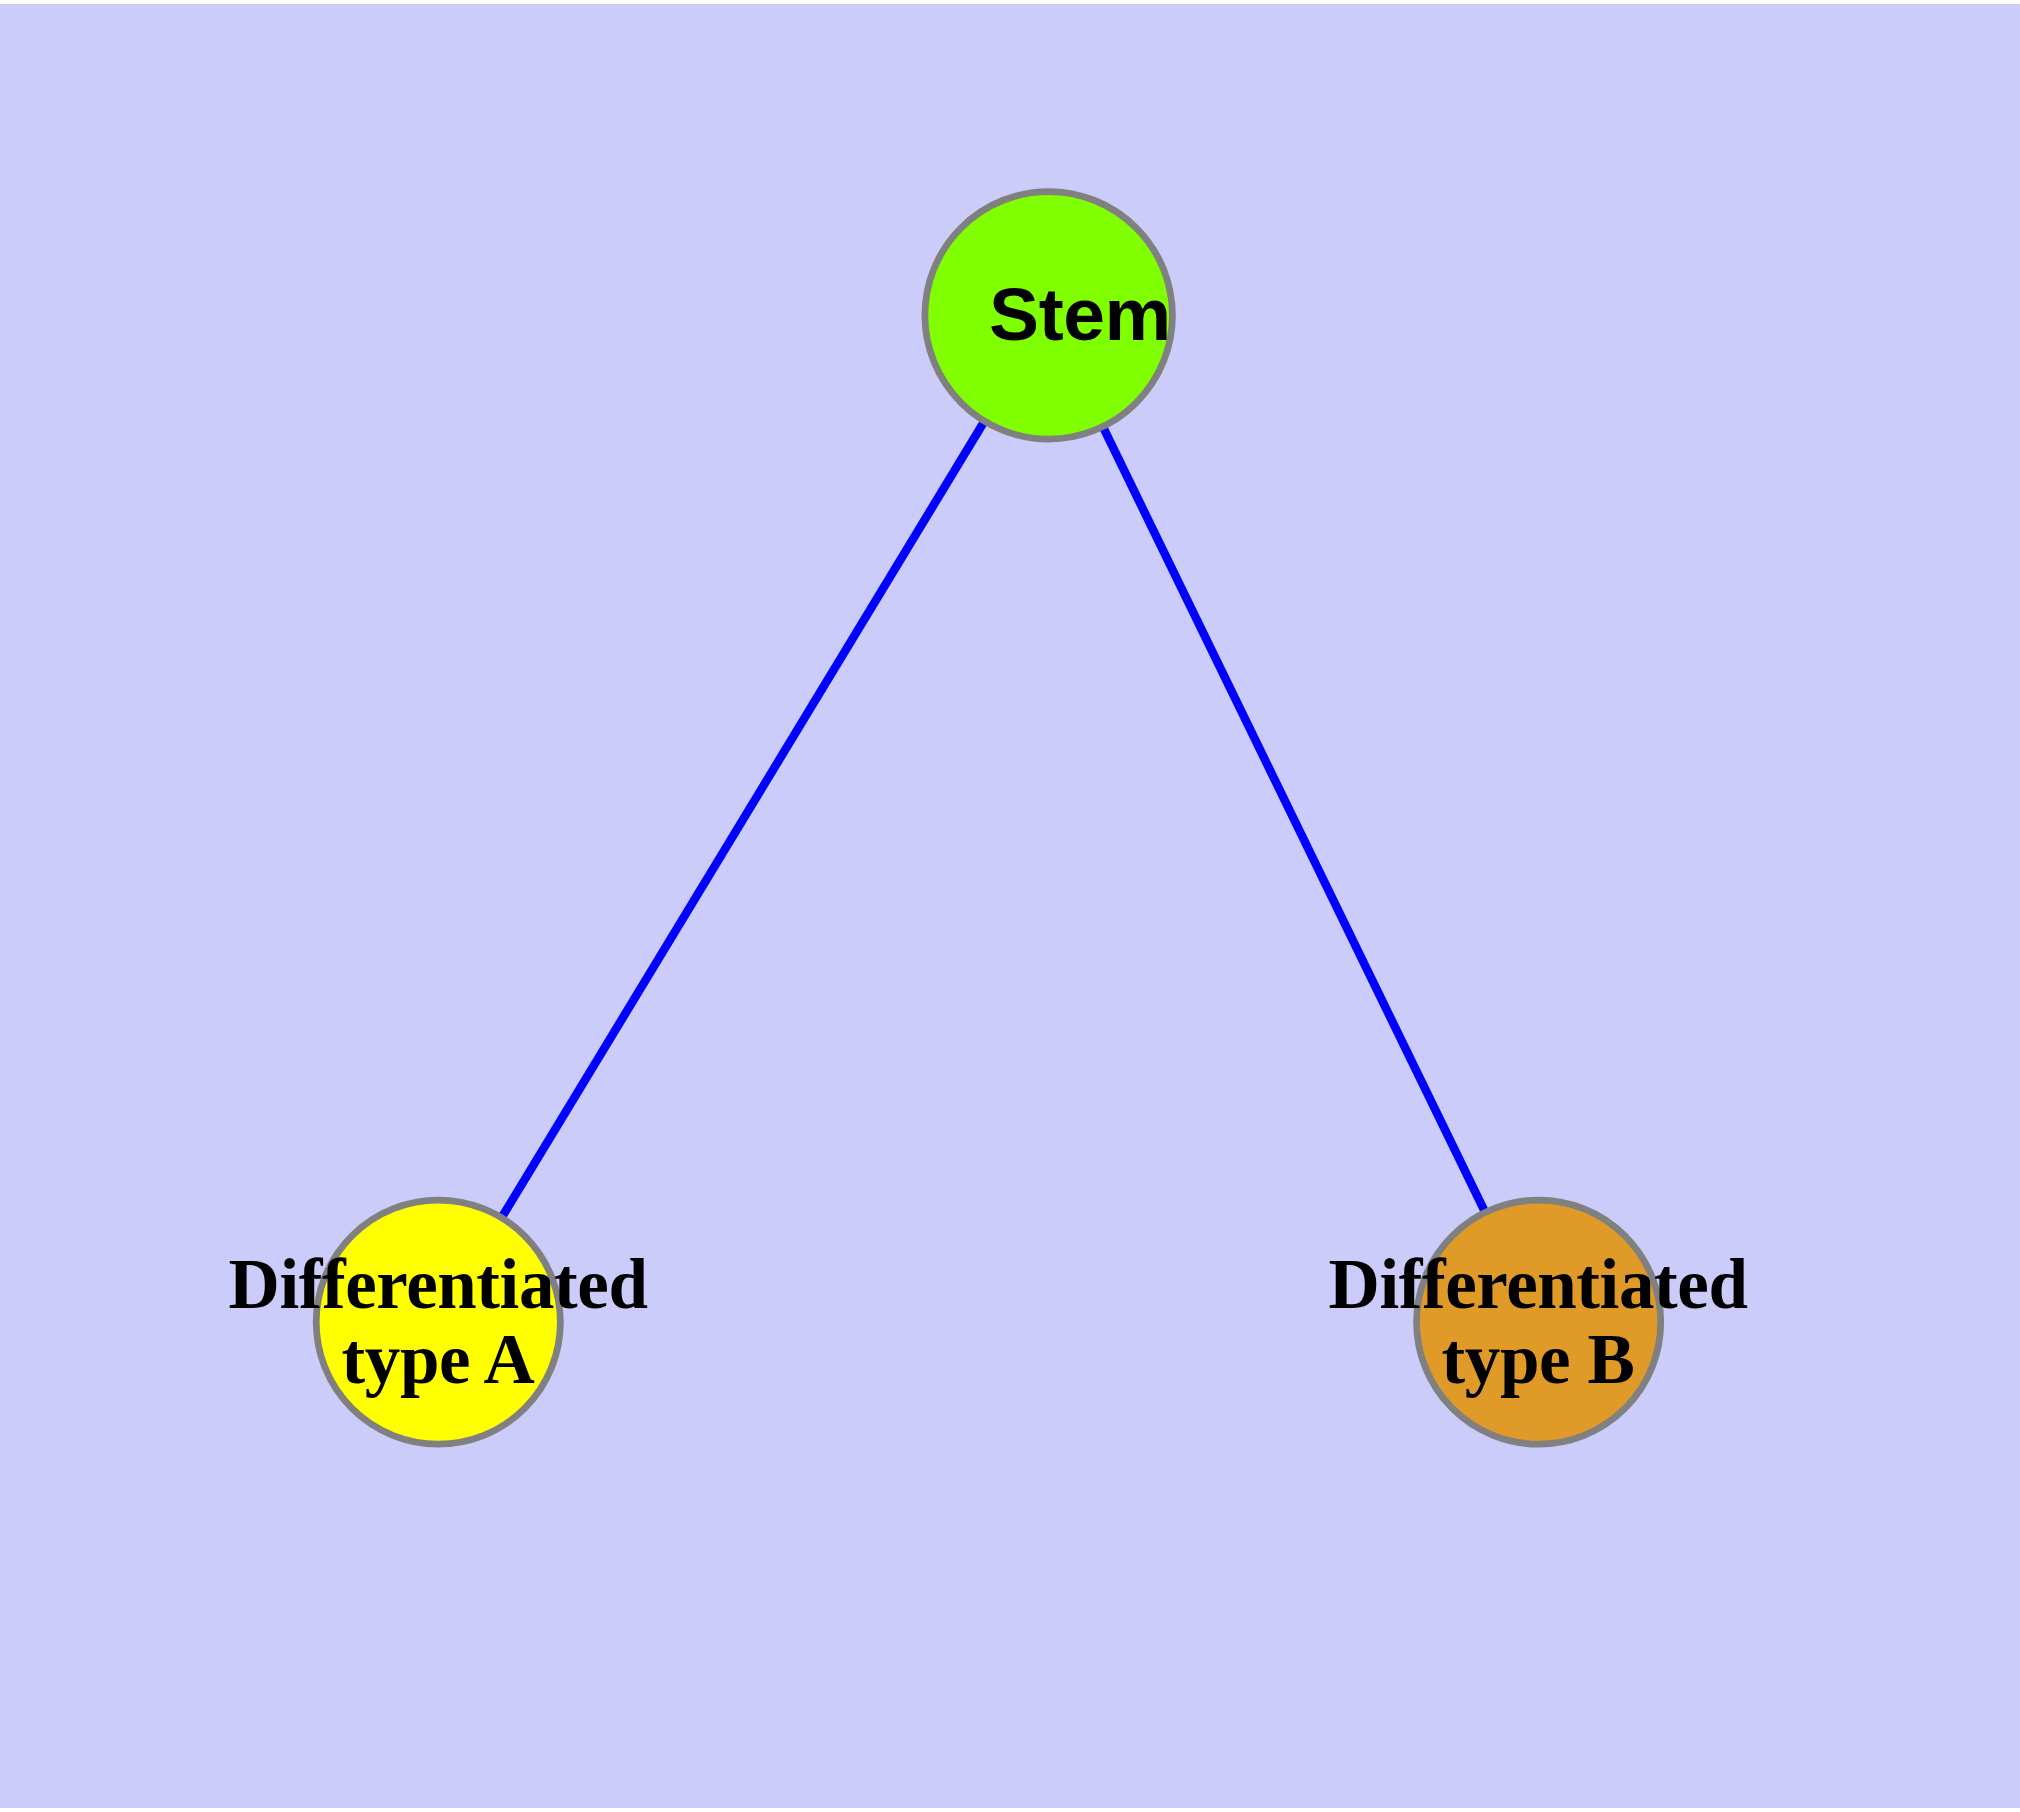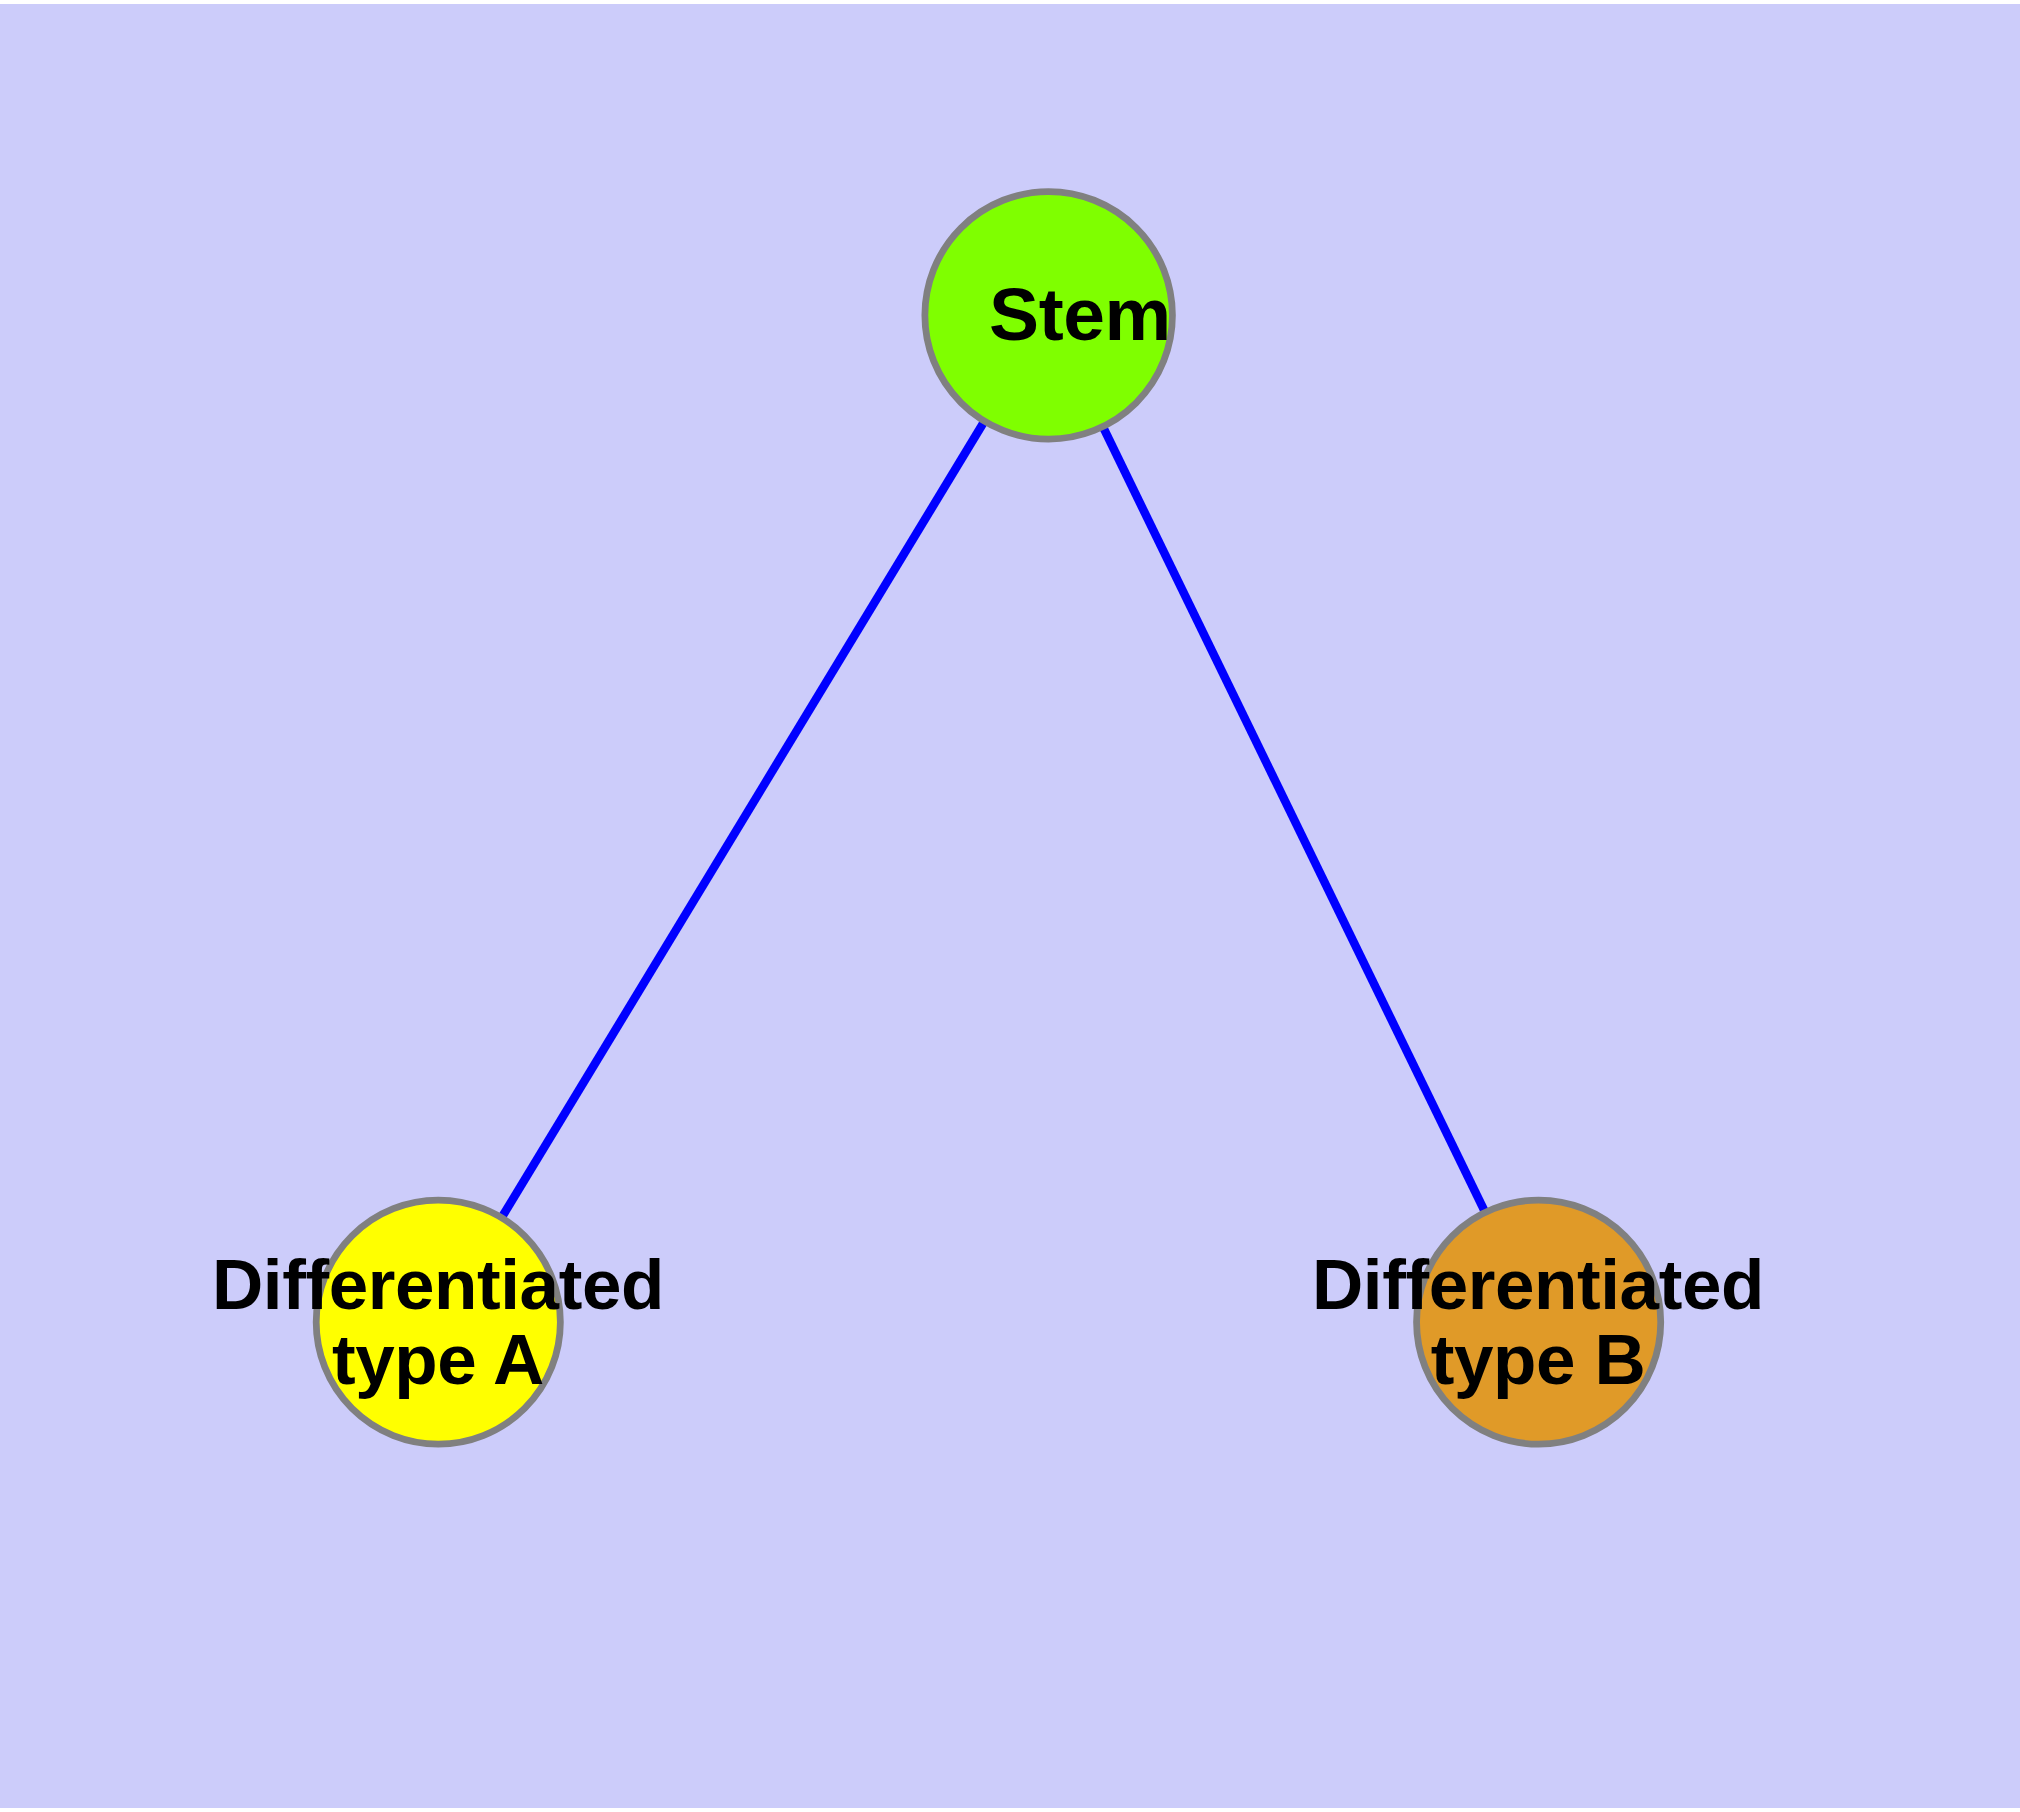--- a/index.html
+++ b/index.html
@@ -46,20 +46,21 @@
     line-height: 1.06;
     letter-spacing: -0.4px;
     pointer-events: none;
     transform: translate(-50%, -50%);
   }
   .node-label.stem {
     font-size: 75px;
   }
   .node-label.leaf {
     font-size: 71px;
+    font-family: Liberation Serif, serif;
   }
 </style>
 </head>
 <body>
 
 <div id="canvas" style="background: rgb(255, 255, 255);">
 
   <div id="plot-area" style="background: rgb(204, 204, 250); top: 4.2px; height: 1804px;"></div>
 
   <svg id="graph-svg" viewBox="0 0 2384 2138" preserveAspectRatio="none" xmlns="http://www.w3.org/2000/svg">

